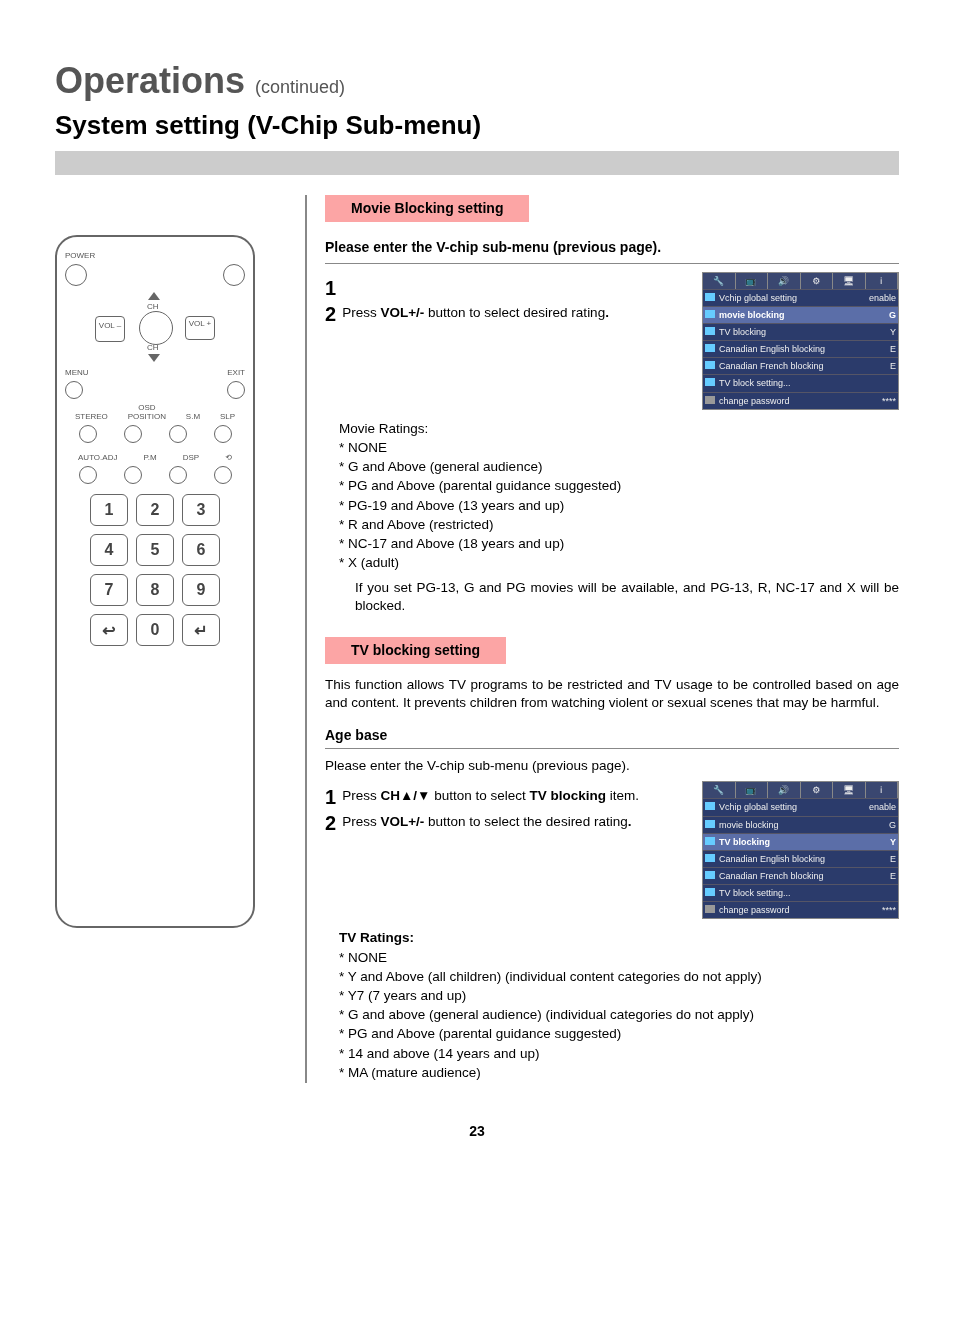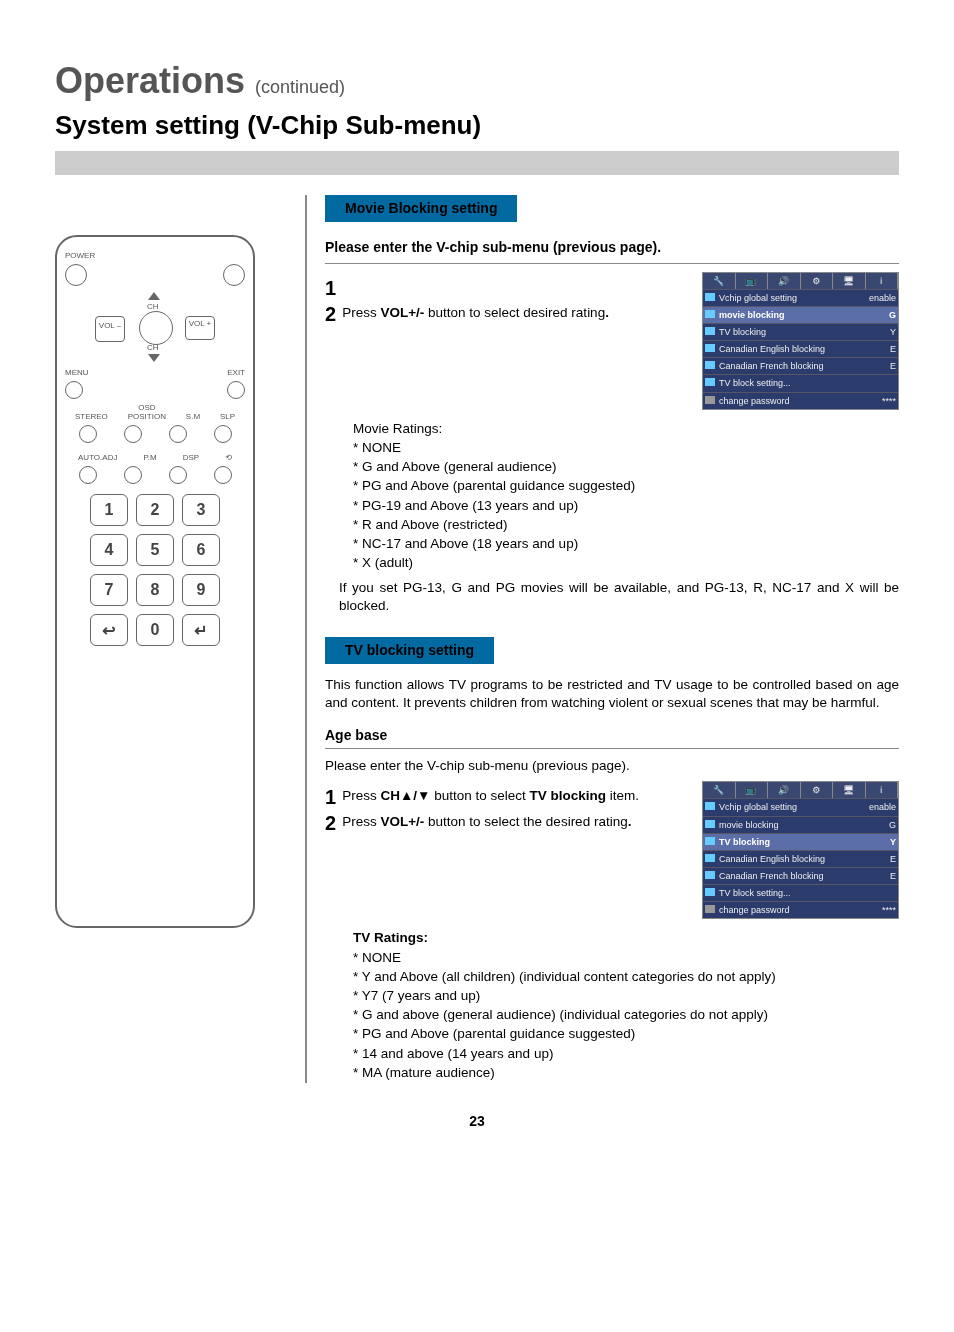--- a/index.html
+++ b/index.html
@@ -21,42 +21,42 @@
 .remote .arrU{position:absolute;left:53px;top:0;border-left:6px solid transparent;border-right:6px solid transparent;border-bottom:8px solid #666;}
 .remote .arrD{position:absolute;left:53px;bottom:0;border-left:6px solid transparent;border-right:6px solid transparent;border-top:8px solid #666;}
 .remote .chu{position:absolute;left:52px;top:10px;font-size:8px;}
 .remote .chd{position:absolute;left:52px;bottom:10px;font-size:8px;}
 .remote .voll{position:absolute;left:0;top:24px;width:28px;height:20px;border:1.5px solid #666;border-radius:4px;font-size:8px;line-height:9px;padding-top:4px;}
 .remote .volr{position:absolute;right:0;top:24px;width:28px;height:20px;border:1.5px solid #666;border-radius:4px;font-size:8px;line-height:9px;padding-top:2px;}
 .remote .numgrid{display:grid;grid-template-columns:repeat(3,38px);grid-gap:8px;justify-content:center;margin-top:10px;}
 .remote .numbtn{border:1.5px solid #666;border-radius:6px;height:30px;display:flex;align-items:center;justify-content:center;font-size:16px;font-weight:bold;color:#444;}
 .remote .blank{height:260px;}
 
-.sec-head{background:#0369a1;display:inline-block;padding:4px 20px;font-weight:bold;font-size:14px;margin-bottom:6px;}
+.sec-head{background:#fca5a5;display:inline-block;padding:4px 26px;font-weight:bold;font-size:14px;margin-bottom:6px;}
 .para{text-align:justify;margin:6px 0;}
 .entermenu{font-weight:bold;margin:10px 0 6px 0;font-size:14px;}
 .steps{display:flex;gap:20px;align-items:flex-start;margin-bottom:10px;}
 .stepcol{flex:1;}
 .step{display:flex;gap:6px;margin:6px 0;text-align:justify;}
 .stepnum{font-size:20px;font-weight:bold;line-height:1;}
-.ratings{margin-left:28px;}
+.ratings{margin-left:14px;}
 .ratings div{margin:1px 0;}
 
 .osd{border:1.5px solid #888;width:195px;font-size:9px;color:#eee;flex:0 0 195px;}
 .osd .tabs{display:flex;background:#3a4770;}
 .osd .tab{flex:1;height:16px;border-right:1px solid #888;display:flex;align-items:center;justify-content:center;}
 .osd .menu{background:#2b3b6b;}
 .osd .mrow{display:flex;justify-content:space-between;padding:2px 2px;border-top:1px solid #556;align-items:center;}
 .osd .mrow .ic{width:10px;height:8px;background:#6cf;margin-right:4px;display:inline-block;}
 .osd .mrow.sel{background:#5b6ea8;color:#fff;font-weight:bold;}
 .osd .mrow.sel2{background:#5b6ea8;color:#fff;font-weight:bold;}
 
 .subhead{font-weight:bold;margin-top:14px;font-size:14px;}
 .thinline{border-top:1px solid #888;margin:3px 0 8px 0;}
-.pagen{text-align:center;font-weight:bold;font-size:14px;margin-top:30px;}
+.pagen{text-align:center;font-weight:bold;font-size:14px;margin-top:40px;}
 </style>
 </head>
 <body>
 
 <div class="title-main">
   <span>Operations</span>
   <span class="title-sub">(continued)</span>
 </div>
 <div class="subtitle">System setting (V-Chip Sub-menu)</div>
 <div class="graybar"></div>
@@ -196,21 +196,21 @@
     <div class="ratings">
       <div>Movie Ratings:</div>
       <div>* NONE</div>
       <div>* G and Above (general audience)</div>
       <div>* PG and Above (parental guidance suggested)</div>
       <div>* PG-19 and Above (13 years and up)</div>
       <div>* R and Above (restricted)</div>
       <div>* NC-17 and Above (18 years and up)</div>
       <div>* X (adult)</div>
     </div>
-    <div class="para" style="margin-left:14px;">If you set PG-13, G and PG movies will be available,  and PG-13, R, NC-17 and X will be blocked.</div>
+    <div class="para" style="margin-left:30px;">If you set PG-13, G and PG movies will be available,  and PG-13, R, NC-17 and X will be blocked.</div>
 
     
     <div class="sec-head" style="margin-top:16px;">TV blocking setting</div>
     <div class="para">This function allows TV programs to be restricted and TV usage to be controlled based on age and content. It prevents children from watching violent or sexual scenes that may be harmful.</div>
     <div class="subhead">Age base</div>
     <div class="thinline"></div>
     <div class="para">Please enter the V-chip sub-menu (previous page).</div>
 
     <div class="steps">
       <div class="stepcol">

